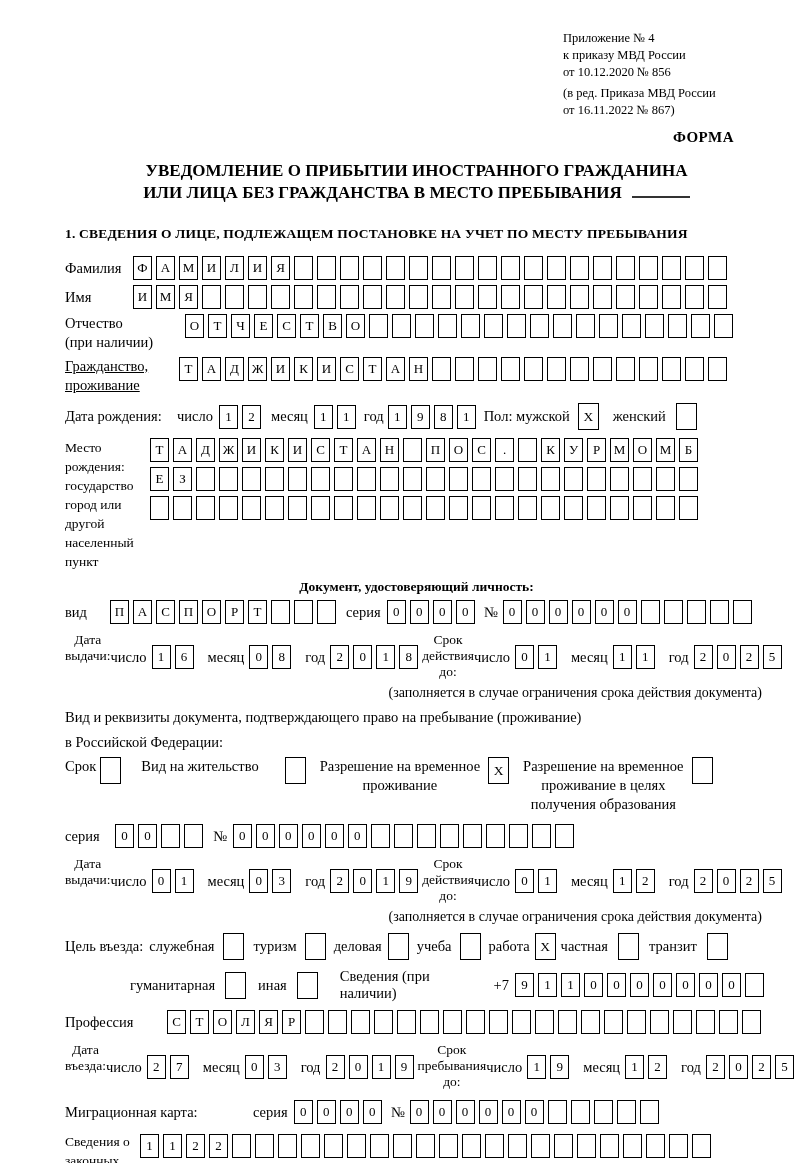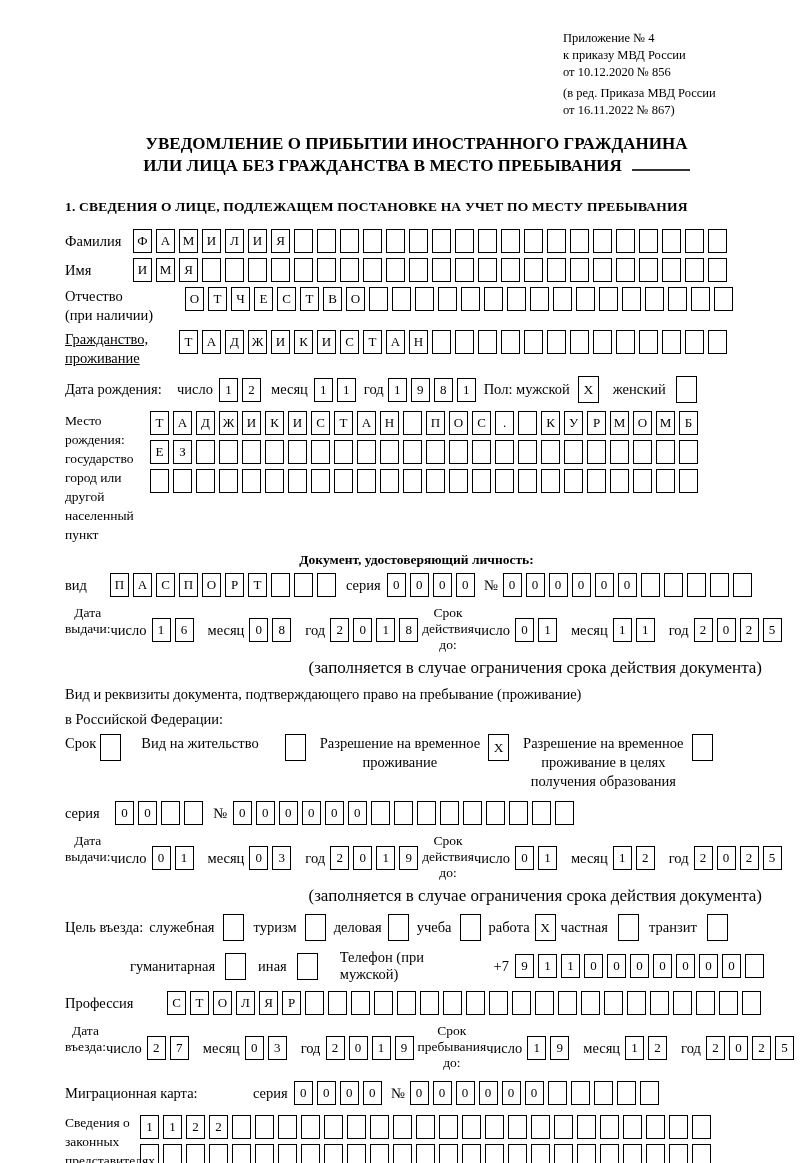--- a/index.html
+++ b/index.html
@@ -31,21 +31,21 @@
   .sm{font-size:13.5px;}
   .w68{width:68px;} .w120{width:120px;} .w114{width:114px;text-decoration:underline;} .w85{width:85px;} .w45{width:45px;} .w75{width:75px;}
   .boxcol .cells{margin-bottom:5px;}
   .center-bold{text-align:center;font-weight:bold;font-size:13.5px;margin-top:8px;}
   .datepair{display:flex;justify-content:space-between;margin-top:8px;}
   .dp{display:flex;flex-direction:row;}
   .dp-title{text-align:center;font-size:13.5px;margin-bottom:2px;}
   .dp-cells{display:flex;align-items:center;}
   .dp-cells .t{margin:0 5px 0 0;}
   .dp-cells .t.after{margin-left:10px;}
-  .note-right{text-align:right;font-size:17px;padding-right:6px;margin-top:3px;}
+  .note-right{text-align:right;font-size:14px;padding-right:6px;margin-top:3px;}
   .plain{margin-top:8px;}
   .opt-row{display:flex;align-items:flex-start;margin-top:6px;}
   .opt{display:flex;align-items:flex-start;}
   .opt .olbl{text-align:center;line-height:19px;}
   .opt .checkbox{margin-left:8px;}
   .mt8{margin-top:8px;} .mt10{margin-top:10px;} .gap14{width:14px;flex:none;} .gap20{width:20px;flex:none;}
 </style>
 </head>
 <body>
 
@@ -53,20 +53,21 @@
 
   <div class="appendix">
     <div>Приложение № 4</div>
     <div>к приказу МВД России</div>
     <div>от 10.12.2020 № 856</div>
     <div class="gap"></div>
     <div>(в ред. Приказа МВД России</div>
     <div>от 16.11.2022 № 867)</div>
   </div>
 
+  <div class="forma">ФОРМА</div>
 
   <div class="title">
     <div>УВЕДОМЛЕНИЕ О ПРИБЫТИИ ИНОСТРАННОГО ГРАЖДАНИНА</div>
     <div><span>ИЛИ ЛИЦА БЕЗ ГРАЖДАНСТВА В МЕСТО ПРЕБЫВАНИЯ</span><span class="blank-line"></span></div>
   </div>
 
   <div class="sec-head">1. СВЕДЕНИЯ О ЛИЦЕ, ПОДЛЕЖАЩЕМ ПОСТАНОВКЕ НА УЧЕТ ПО МЕСТУ ПРЕБЫВАНИЯ</div>
 
   <div class="row" style="margin-top:14px;">
     <div class="lbl w68">Фамилия</div>
@@ -520,21 +521,21 @@
     <span class="checkbox" style="margin-left:10px;"></span>
     <span style="margin-left:10px;">транзит</span>
     <span class="checkbox" style="margin-left:10px;"></span>
   </div>
 
   <div class="row mt8" style="margin-left:65px;">
     <span>гуманитарная</span>
     <span class="checkbox" style="margin-left:10px;"></span>
     <span style="margin-left:12px;">иная</span>
     <span class="checkbox" style="margin-left:10px;"></span>
-    <span style="margin-left:22px;">Телефон (при мужской)</span>
+    <span style="margin-left:22px;">Сведения (при наличии)</span>
     <span style="margin-left:20px;margin-right:6px;">+7</span>
     <div class="cells">
         <span class="cell">9</span>
         <span class="cell">1</span>
         <span class="cell">1</span>
         <span class="cell">0</span>
         <span class="cell">0</span>
         <span class="cell">0</span>
         <span class="cell">0</span>
         <span class="cell">0</span>

